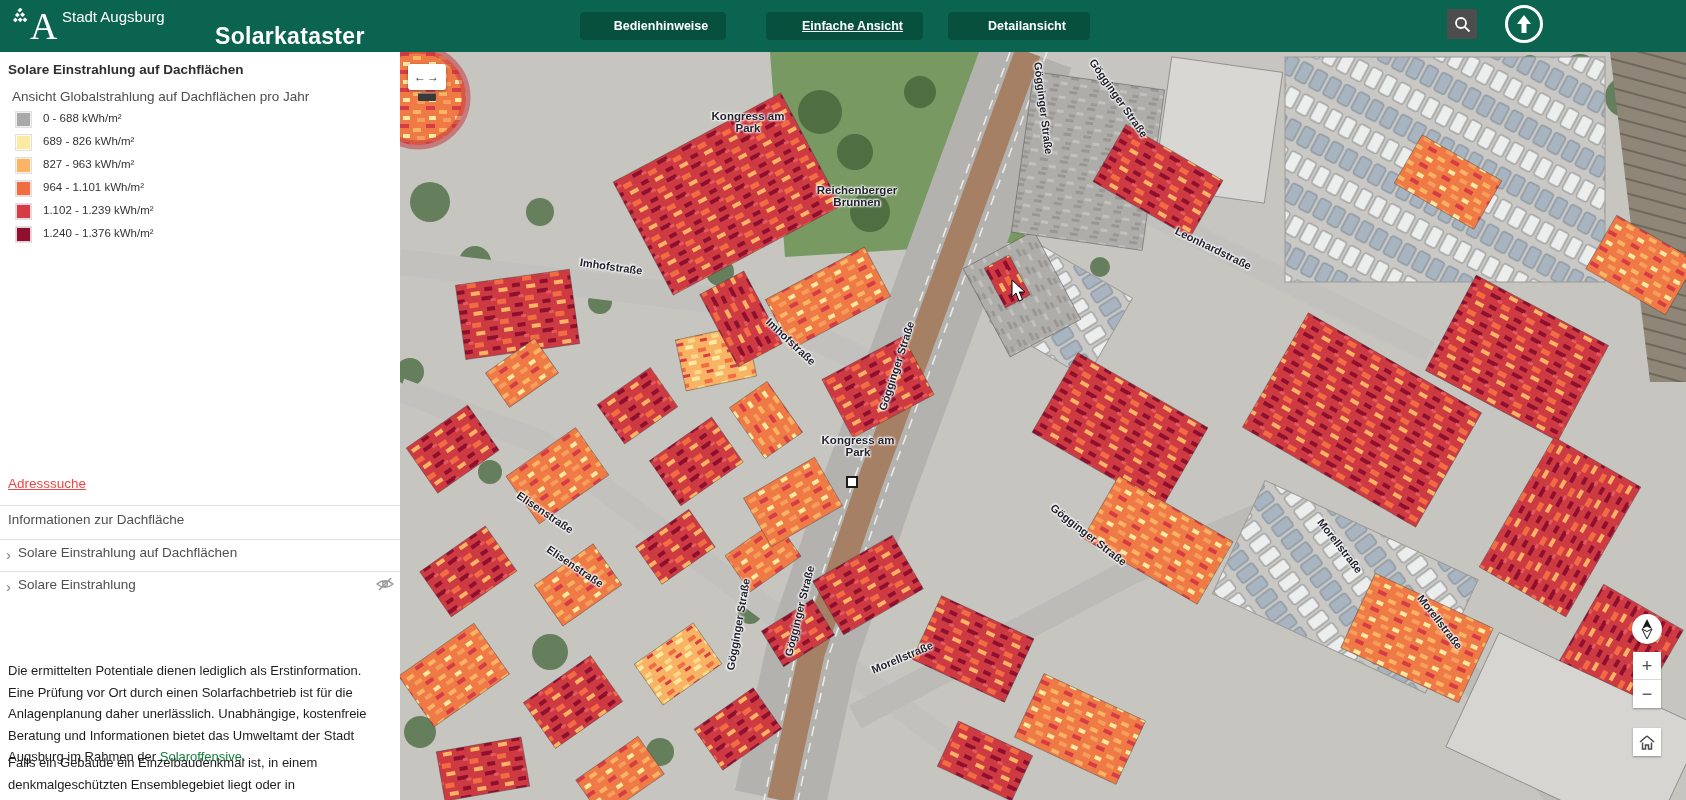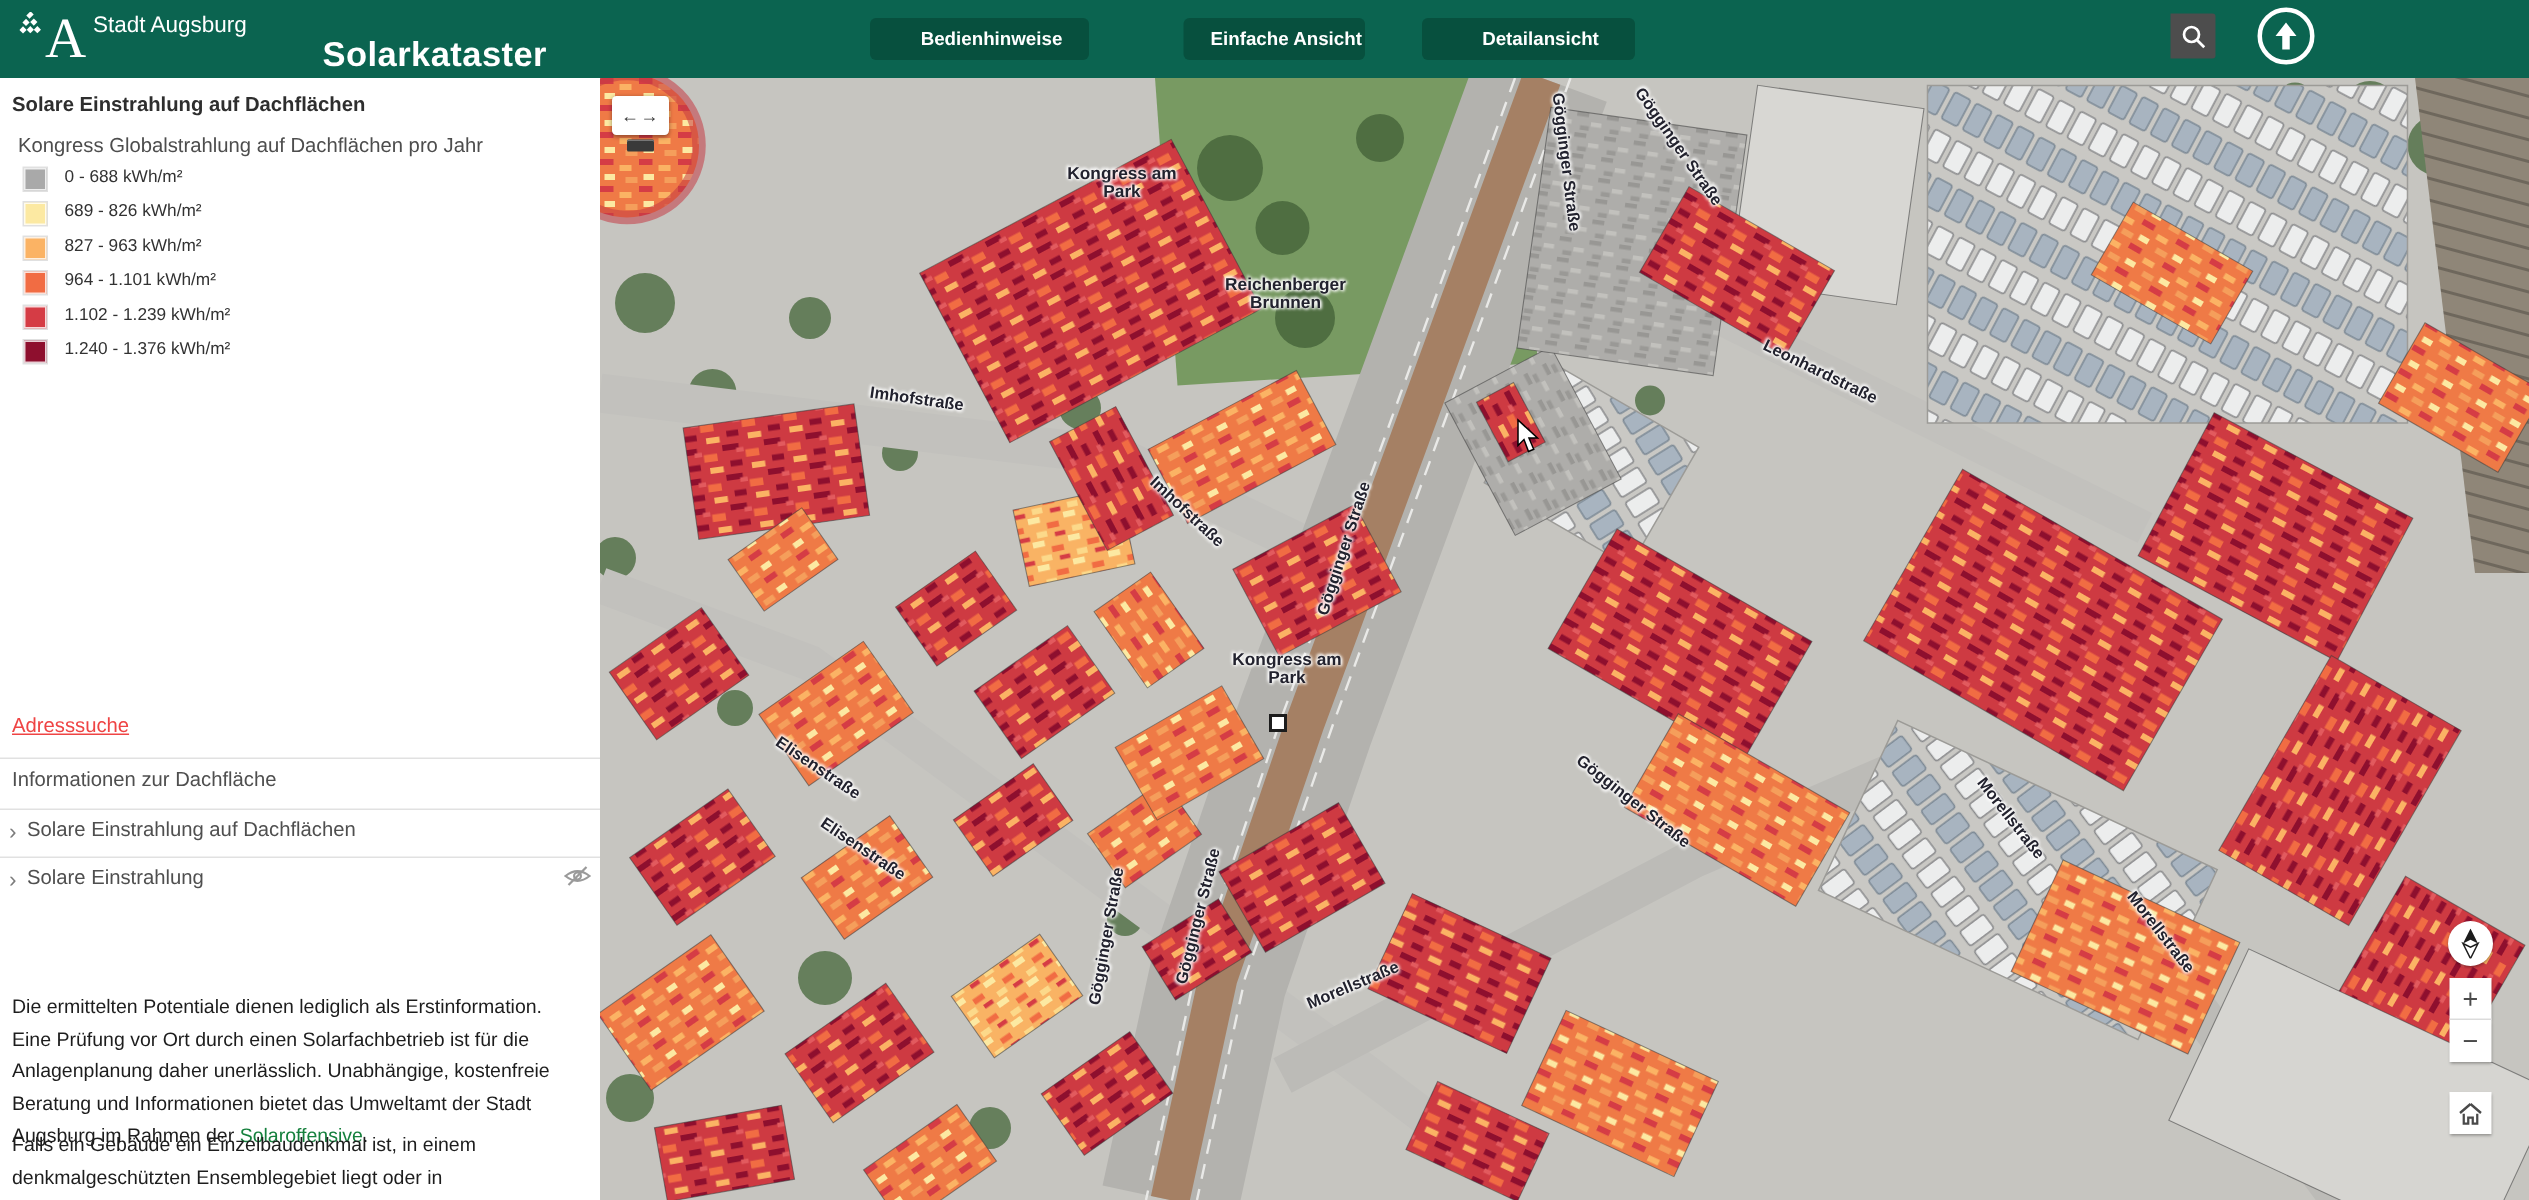--- a/index.html
+++ b/index.html
@@ -8,21 +8,21 @@
   
   .header { position:absolute; left:0; top:0; width:1686px; height:52px; background:#0b6450; z-index:30; }
   .logo-wrap { position:absolute; left:12px; top:6px; display:flex; align-items:flex-start; }
   .logo-a { color:#fff; font-family:"Liberation Serif", serif; font-size:38px; line-height:40px; }
   .logo-cone { margin:2px 2px 0 0; }
   .org-name { position:absolute; left:62px; top:8px; color:#fff; font-size:15px; }
   .app-title { position:absolute; left:215px; top:11px; color:#fff; font-size:23px; font-weight:bold; letter-spacing:.3px;margin-top:12px; }
   .nav-btn { position:absolute; top:12px; height:28px; background:#07503e; border:none; border-radius:4px;
              color:#fff; font-size:12.5px; font-weight:bold; font-family:inherit; text-align:center; cursor:pointer;padding-left:16px; }
   .btn-0 { left:580px; width:146px; }
-  .btn-1 { left:789px; width:121px; }
+  .btn-1 { left:766px; width:157px;text-decoration:underline; }
   .btn-2 { left:948px; width:142px; }
   .search-box { position:absolute; left:1125px; top:9px; width:322px; height:30px; background:#fff;
                 border:1px solid #bbb; border-radius:2px 0 0 2px; padding:0 10px; font-size:14px; color:#333; font-family:inherit; }
   .search-box::placeholder { color:#9a9a9a; }
   .search-btn { position:absolute; left:1447px; top:9px; width:30px; height:30px; background:#4d4d4d; border:none;
                 border-radius:0 2px 2px 0; cursor:pointer; display:flex; align-items:center; justify-content:center; }
   .up-btn { position:absolute; left:1505px; top:5px; width:38px; height:38px; border-radius:50%;
             border:3px solid #fff; background:transparent; cursor:pointer; display:flex; align-items:center; justify-content:center; }
 
   
@@ -90,21 +90,21 @@
   </button>
   <button class="up-btn">
     <svg width="18" height="20" viewBox="0 0 18 20">
       <path d="M9 1 L16 10 L11.5 10 L11.5 19 L6.5 19 L6.5 10 L2 10 Z" fill="#fff"></path>
     </svg>
   </button>
 </div>
 
 <div class="sidebar">
   <div class="legend-title">Solare Einstrahlung auf Dachflächen</div>
-  <div class="legend-subtitle">Kongress Globalstrahlung auf Dachflächen pro Jahr</div>
+  <div class="legend-subtitle">Ansicht Globalstrahlung auf Dachflächen pro Jahr</div>
 
   <div class="legend-row" style="top:60px">
       <span class="swatch" style="background: rgb(169, 169, 169);"></span>
       <span class="legend-label">0 - 688 kWh/m²</span>
     </div>
   <div class="legend-row" style="top:83px">
       <span class="swatch" style="background: rgb(252, 233, 162);"></span>
       <span class="legend-label">689 - 826 kWh/m²</span>
     </div>
   <div class="legend-row" style="top:106px">

